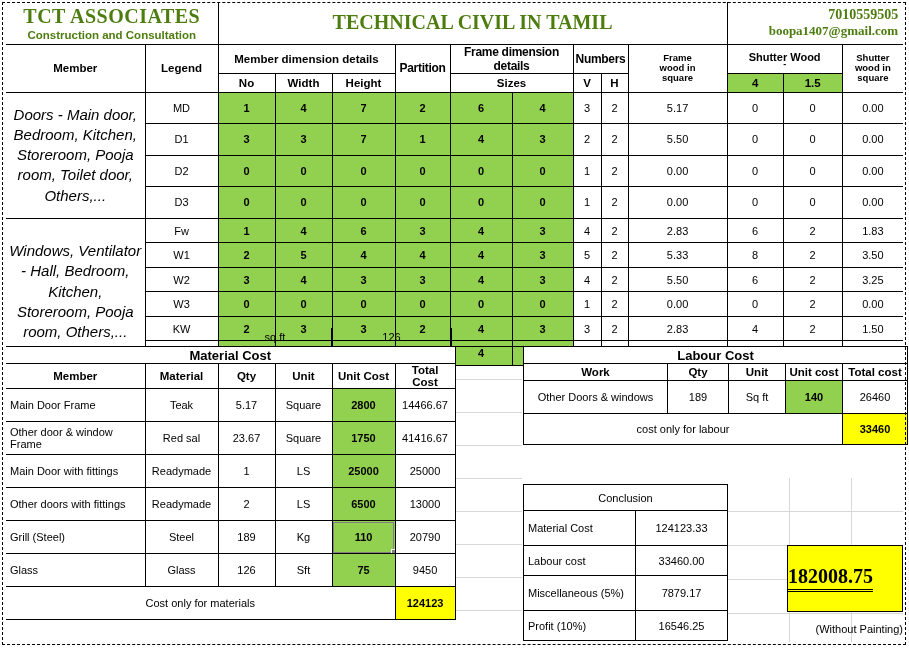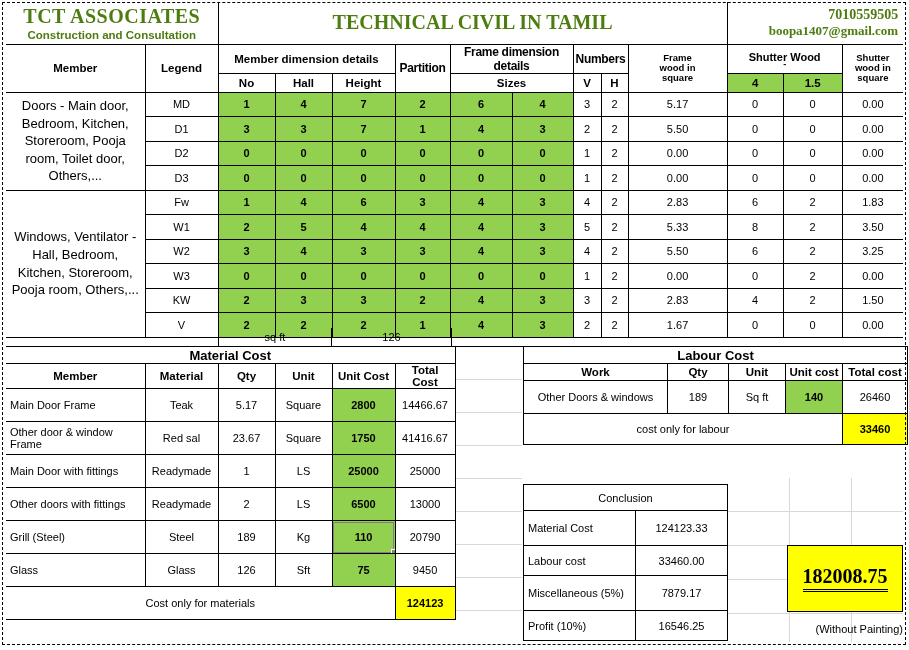--- a/index.html
+++ b/index.html
@@ -34,21 +34,21 @@
   .tbl-top { left:6px; top:2px; width:897px; }
   .tbl-top tr.rt { height:42px; }
   .tbl-top tr.rh { height:19px; }
   .tbl-top tr.rd { height:24.5px; }
   .company { font-family:"Liberation Serif", serif; font-size:20px; font-weight:bold; letter-spacing:.5px; }
   .tagline { font-size:11.5px; font-weight:bold; margin-top:1px; }
   .main-title { font-family:"Liberation Serif", serif; font-size:20px; font-weight:bold; }
   .contact { text-align:right; padding-right:5px; font-family:"Liberation Serif", serif; font-weight:bold; }
   .contact .ph { font-size:14px; }
   .contact .em { font-size:13px; }
-  .grp { font-size:13px; line-height:1.35; padding:4px 3px; }
+  .grp { font-size:15px; line-height:1.35; padding:12px 3px;font-style:italic; }
   .swl { font-size:11px; line-height:1.1; }
   .swdash { font-size:9px; line-height:3px; }
 
   
   .sqft { position:absolute; left:6px; top:328px; width:897px; height:18px; display:flex; z-index:2; }
   .sqft > div { height:18px; font-size:11px; display:flex; align-items:center; justify-content:center; }
   .sq1 { width:212px; }
   .sq2 { width:114px; border-left:1px solid #000; border-right:1px solid #000; }
   .sq3 { width:120px; border-right:1px solid #000; }
   .gapline { position:absolute; left:455px; top:346px; width:68px; height:1px; background:#000; z-index:2; }
@@ -64,21 +64,21 @@
   .sel { outline:1.5px solid #7f7f7f; outline-offset:-2px; position:relative; }
   .sel::after { content:""; position:absolute; right:-2px; bottom:-2px; width:4px; height:4px;
                 background:#7f7f7f; border:1px solid #fff; }
 
   .tbl-con tr.rc1 { height:26px; }
   .tbl-con tr.rc35 { height:35px; }
   .tbl-con tr.rc30 { height:30px; }
 
   
   .grand { position:absolute; left:787px; top:545px; width:116px; height:67px; background:#FFFF00;
-           border:1.5px solid #000; z-index:3; display:flex; align-items:center; justify-content:center; }
+           border:1.5px solid #000; z-index:3; display:flex; align-items:center; }
   .grand span { font-family:"Liberation Serif", serif; font-size:20px; font-weight:bold;
                 border-bottom:3px double #000; padding-bottom:1px; }
   .note { position:absolute; left:770px; top:623px; width:133px; text-align:right; font-size:11px; z-index:3; }
 
   
   .dashed { position:absolute; left:2px; top:2px; width:904px; height:643px;
             border:1px dashed #000; z-index:10; pointer-events:none; }
 </style>
 </head>
 <body>
@@ -130,21 +130,21 @@
       <th colspan="2">
         <div class="swl">Shutter Wood</div>
         <div class="swdash">-</div>
       </th>
       <th rowspan="2" class="br0 small-h">Shutter
 wood in
 square</th>
     </tr>
     <tr class="rh">
       <th>No</th>
-      <th>Hall</th>
+      <th>Width</th>
       <th>Height</th>
       <th colspan="2">Sizes</th>
       <th>V</th>
       <th>H</th>
       <th class="g">4</th>
       <th class="g">1.5</th>
     </tr>
 
     <tr class="rd">
       <td rowspan="4" class="bl0 grp">Doors - Main door, Bedroom, Kitchen, Storeroom, Pooja room, Toilet door, Others,...</td>

